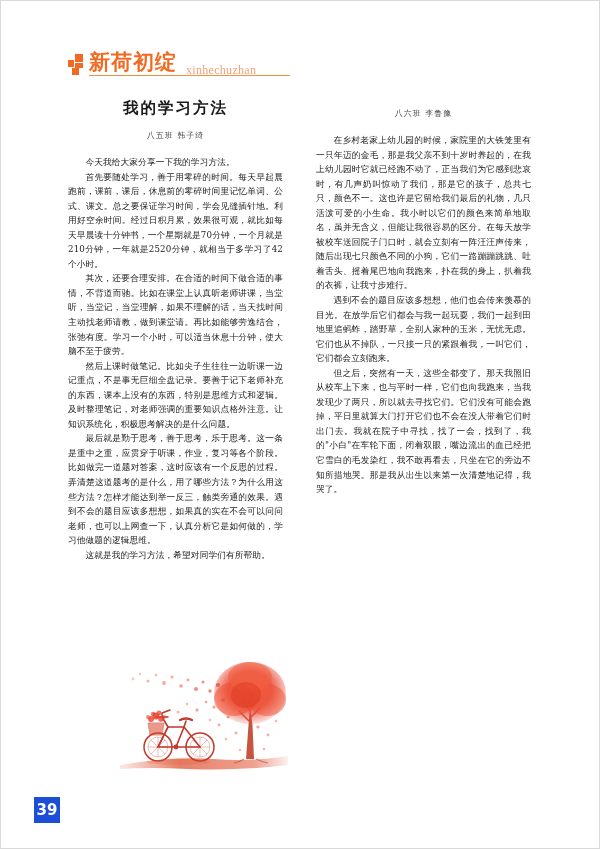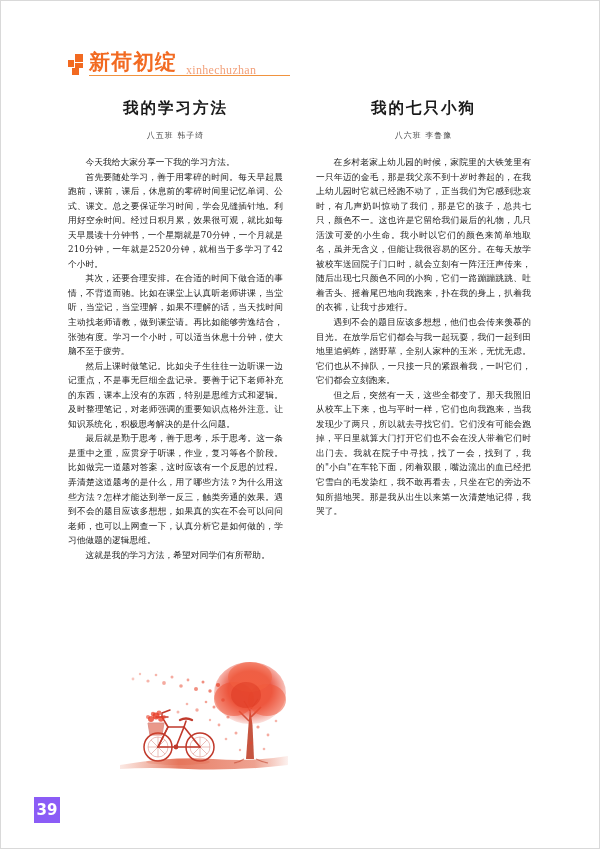--- a/index.html
+++ b/index.html
@@ -149,21 +149,21 @@
   }
   .illustration svg { display: block; }
 
   
   .page-number {
     position: absolute;
     left: 34px;
     top: 797px;
     width: 26px;
     height: 26px;
-    background: #8b5cf6;
+    background: #1d4ed8;
     color: #ffffff;
     font-family: "DejaVu Sans", sans-serif;
     font-size: 15px;
     font-weight: bold;
     display: flex;
     align-items: center;
     justify-content: center;
     letter-spacing: 0px;
   }
 </style>
@@ -193,21 +193,20 @@
         <p>今天我给大家分享一下我的学习方法。</p>
         <p>首先要随处学习，善于用零碎的时间。每天早起晨跑前，课前，课后，休息前的零碎时间里记忆单词、公式、课文。总之要保证学习时间，学会见缝插针地。利用好空余时间。经过日积月累，效果很可观，就比如每天早晨读十分钟书，一个星期就是70分钟，一个月就是210分钟，一年就是2520分钟，就相当于多学习了42个小时。</p>
         <p>其次，还要合理安排。在合适的时间下做合适的事情，不背道而驰。比如在课堂上认真听老师讲课，当堂听，当堂记，当堂理解，如果不理解的话，当天找时间主动找老师请教，做到课堂请。再比如能够劳逸结合，张弛有度。学习一个小时，可以适当休息十分钟，使大脑不至于疲劳。</p>
         <p>然后上课时做笔记。比如尖子生往往一边听课一边记重点，不是事无巨细全盘记录。要善于记下老师补充的东西，课本上没有的东西，特别是思维方式和逻辑。及时整理笔记，对老师强调的重要知识点格外注意。让知识系统化，积极思考解决的是什么问题。</p>
         <p>最后就是勤于思考，善于思考，乐于思考。这一条是重中之重，应贯穿于听课，作业，复习等各个阶段。比如做完一道题对答案，这时应该有一个反思的过程。弄清楚这道题考的是什么，用了哪些方法？为什么用这些方法？怎样才能达到举一反三，触类旁通的效果。遇到不会的题目应该多想想，如果真的实在不会可以问问老师，也可以上网查一下，认真分析它是如何做的，学习他做题的逻辑思维。</p>
         <p>这就是我的学习方法，希望对同学们有所帮助。</p>
       </div>
     </div>
 
     <div class="col col-right">
-      <div class="art-title">我的七只小狗</div>
       <div class="art-byline">八六班  李鲁豫</div>
       <div class="art-body">
         <p>在乡村老家上幼儿园的时候，家院里的大铁笼里有一只年迈的金毛，那是我父亲不到十岁时养起的，在我上幼儿园时它就已经跑不动了，正当我们为它感到悲哀时，有几声奶叫惊动了我们，那是它的孩子，总共七只，颜色不一。这也许是它留给我们最后的礼物，几只活泼可爱的小生命。我小时以它们的颜色来简单地取名，虽并无含义，但能让我很容易的区分。在每天放学被校车送回院子门口时，就会立刻有一阵汪汪声传来，随后出现七只颜色不同的小狗，它们一路蹦蹦跳跳、吐着舌头、摇着尾巴地向我跑来，扑在我的身上，扒着我的衣裤，让我寸步难行。</p>
         <p>遇到不会的题目应该多想想，他们也会传来羡慕的目光。在放学后它们都会与我一起玩耍，我们一起到田地里追蚂蚱，踏野草，全别人家种的玉米，无忧无虑。它们也从不掉队，一只接一只的紧跟着我，一叫它们，它们都会立刻跑来。</p>
         <p>但之后，突然有一天，这些全都变了。那天我照旧从校车上下来，也与平时一样，它们也向我跑来，当我发现少了两只，所以就去寻找它们。它们没有可能会跑掉，平日里就算大门打开它们也不会在没人带着它们时出门去。我就在院子中寻找，找了一会，找到了，我的"小白"在车轮下面，闭着双眼，嘴边流出的血已经把它雪白的毛发染红，我不敢再看去，只坐在它的旁边不知所措地哭。那是我从出生以来第一次清楚地记得，我哭了。</p>
       </div>
     </div>
 
   </div>
 

